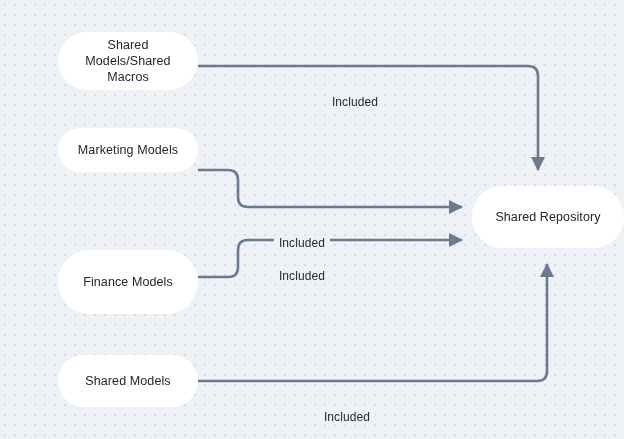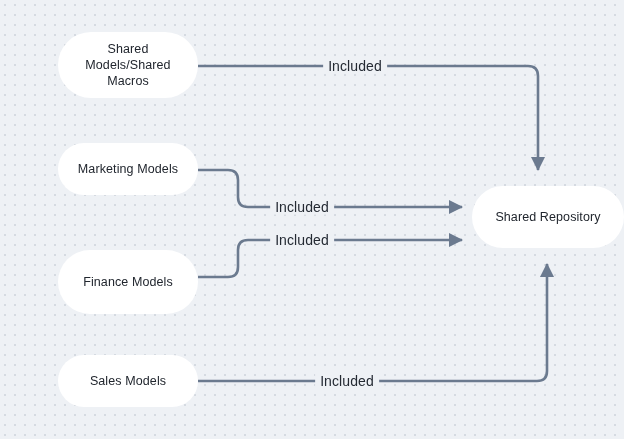--- a/index.html
+++ b/index.html
@@ -40,27 +40,28 @@
     line-height: 16px;
     letter-spacing: 0.1px;
     box-sizing: border-box;
     padding: 4px 12px;
     z-index: 2;
   }
   .edge-label {
     position: absolute;
     background: #eef1f5;
     color: #242a33;
-    font-size: 14px;
+    font-size: 12px;
     line-height: 15px;
     letter-spacing: 0.1px;
     padding: 0 5px;
     white-space: nowrap;
     transform: translate(-50%, -50%);
     z-index: 3;
+    margin-top: 36px;
   }
 </style>
 </head>
 <body>
 
 <div id="canvas">
 
   <svg id="edge-layer" viewBox="0 0 624 439">
     <defs>
       <marker id="arrow-head" markerWidth="7" markerHeight="7" refX="5.4" refY="3.2" orient="auto" markerUnits="strokeWidth">
@@ -69,31 +70,31 @@
     </defs>
     <g id="edge-paths" fill="none" stroke="#6b7a8f" stroke-width="2.6" stroke-linecap="butt" stroke-linejoin="round">
         <path d="M 198 66 L 528 66 Q 538 66 538 76 L 538 170" stroke="#6b7a8f" marker-end="url(#arrow-head)"></path>
         <path d="M 198 170 L 228 170 Q 238 170 238 180 L 238 197 Q 238 207 248 207 L 462 207" stroke="#6b7a8f" marker-end="url(#arrow-head)"></path>
         <path d="M 198 277 L 228 277 Q 238 277 238 267 L 238 250 Q 238 240 248 240 L 462 240" stroke="#6b7a8f" marker-end="url(#arrow-head)"></path>
         <path d="M 198 381 L 537 381 Q 547 381 547 371 L 547 264" stroke="#6b7a8f" marker-end="url(#arrow-head)"></path>
       </g>
   </svg>
 
   <div id="nodes-layer">
-      <div class="node" style="left: 58px; top: 32px; width: 140px; height: 66px; background: rgb(255, 255, 255); color: rgb(33, 38, 46);">
+      <div class="node" style="left: 58px; top: 32px; width: 140px; height: 58px; background: rgb(255, 255, 255); color: rgb(33, 38, 46);">
         <span>Shared Models/Shared Macros</span>
       </div>
-      <div class="node" style="left: 58px; top: 143px; width: 140px; height: 52px; background: rgb(255, 255, 255); color: rgb(33, 38, 46);">
+      <div class="node" style="left: 58px; top: 128px; width: 140px; height: 44px; background: rgb(255, 255, 255); color: rgb(33, 38, 46);">
         <span>Marketing Models</span>
       </div>
       <div class="node" style="left: 58px; top: 250px; width: 140px; height: 64px; background: rgb(255, 255, 255); color: rgb(33, 38, 46);">
         <span>Finance Models</span>
       </div>
       <div class="node" style="left: 58px; top: 355px; width: 140px; height: 52px; background: rgb(255, 255, 255); color: rgb(33, 38, 46);">
-        <span>Sales Models</span>
+        <span>Shared Models</span>
       </div>
       <div class="node" style="left: 472px; top: 186px; width: 152px; height: 62px; background: rgb(255, 255, 255); color: rgb(33, 38, 46); align-items: center;">
         <span>Shared Repository</span>
       </div>
     </div>
   <div id="labels-layer">
       <div class="edge-label" style="left: 355px; top: 66px; background: rgb(238, 241, 245); color: rgb(36, 42, 51);">Included</div>
       <div class="edge-label" style="left: 302px; top: 207px; background: rgb(238, 241, 245); color: rgb(36, 42, 51);">Included</div>
       <div class="edge-label" style="left: 302px; top: 240px; background: rgb(238, 241, 245); color: rgb(36, 42, 51);">Included</div>
       <div class="edge-label" style="left: 347px; top: 381px; background: rgb(238, 241, 245); color: rgb(36, 42, 51);">Included</div>

